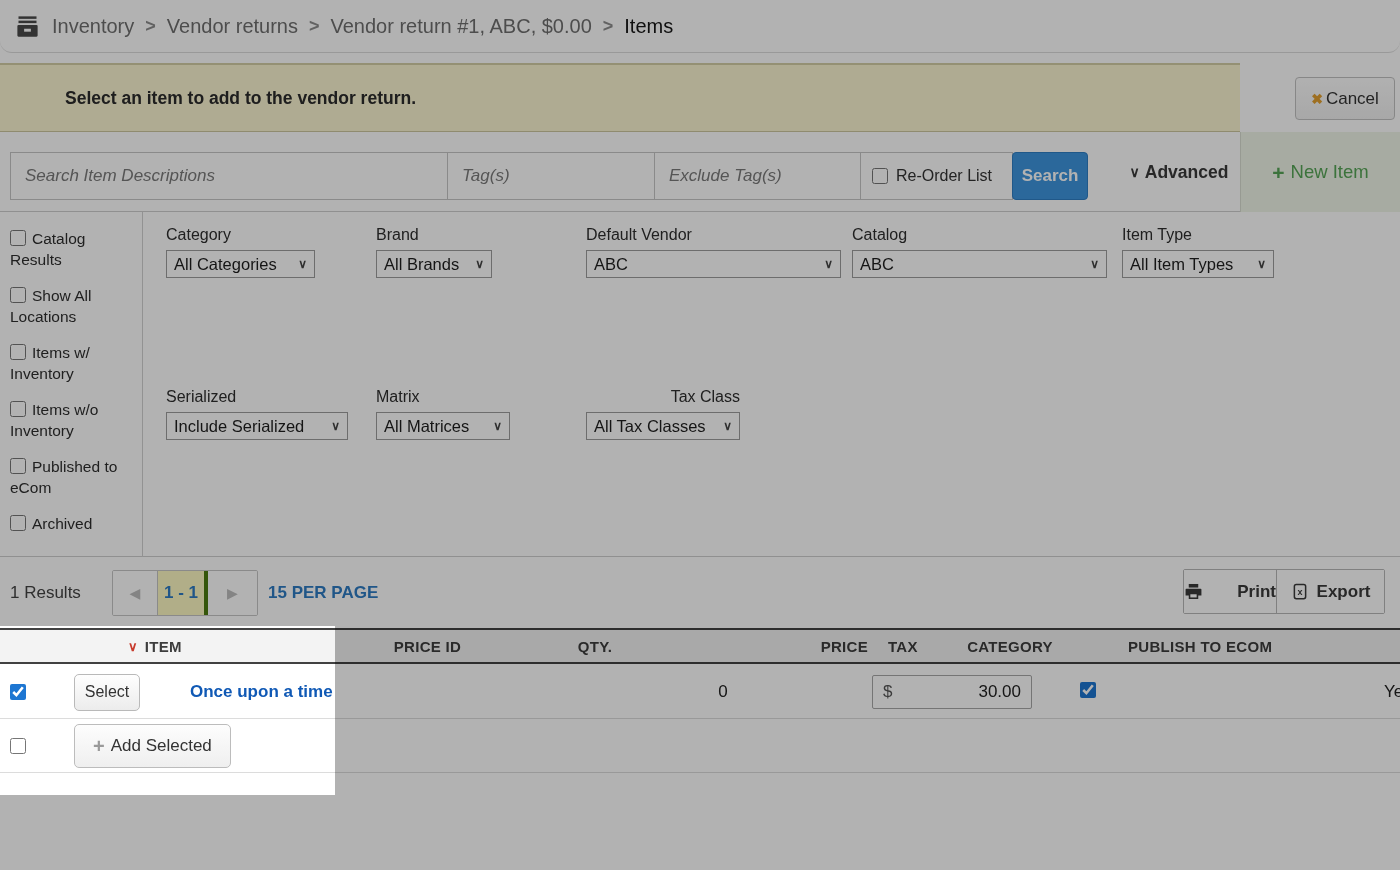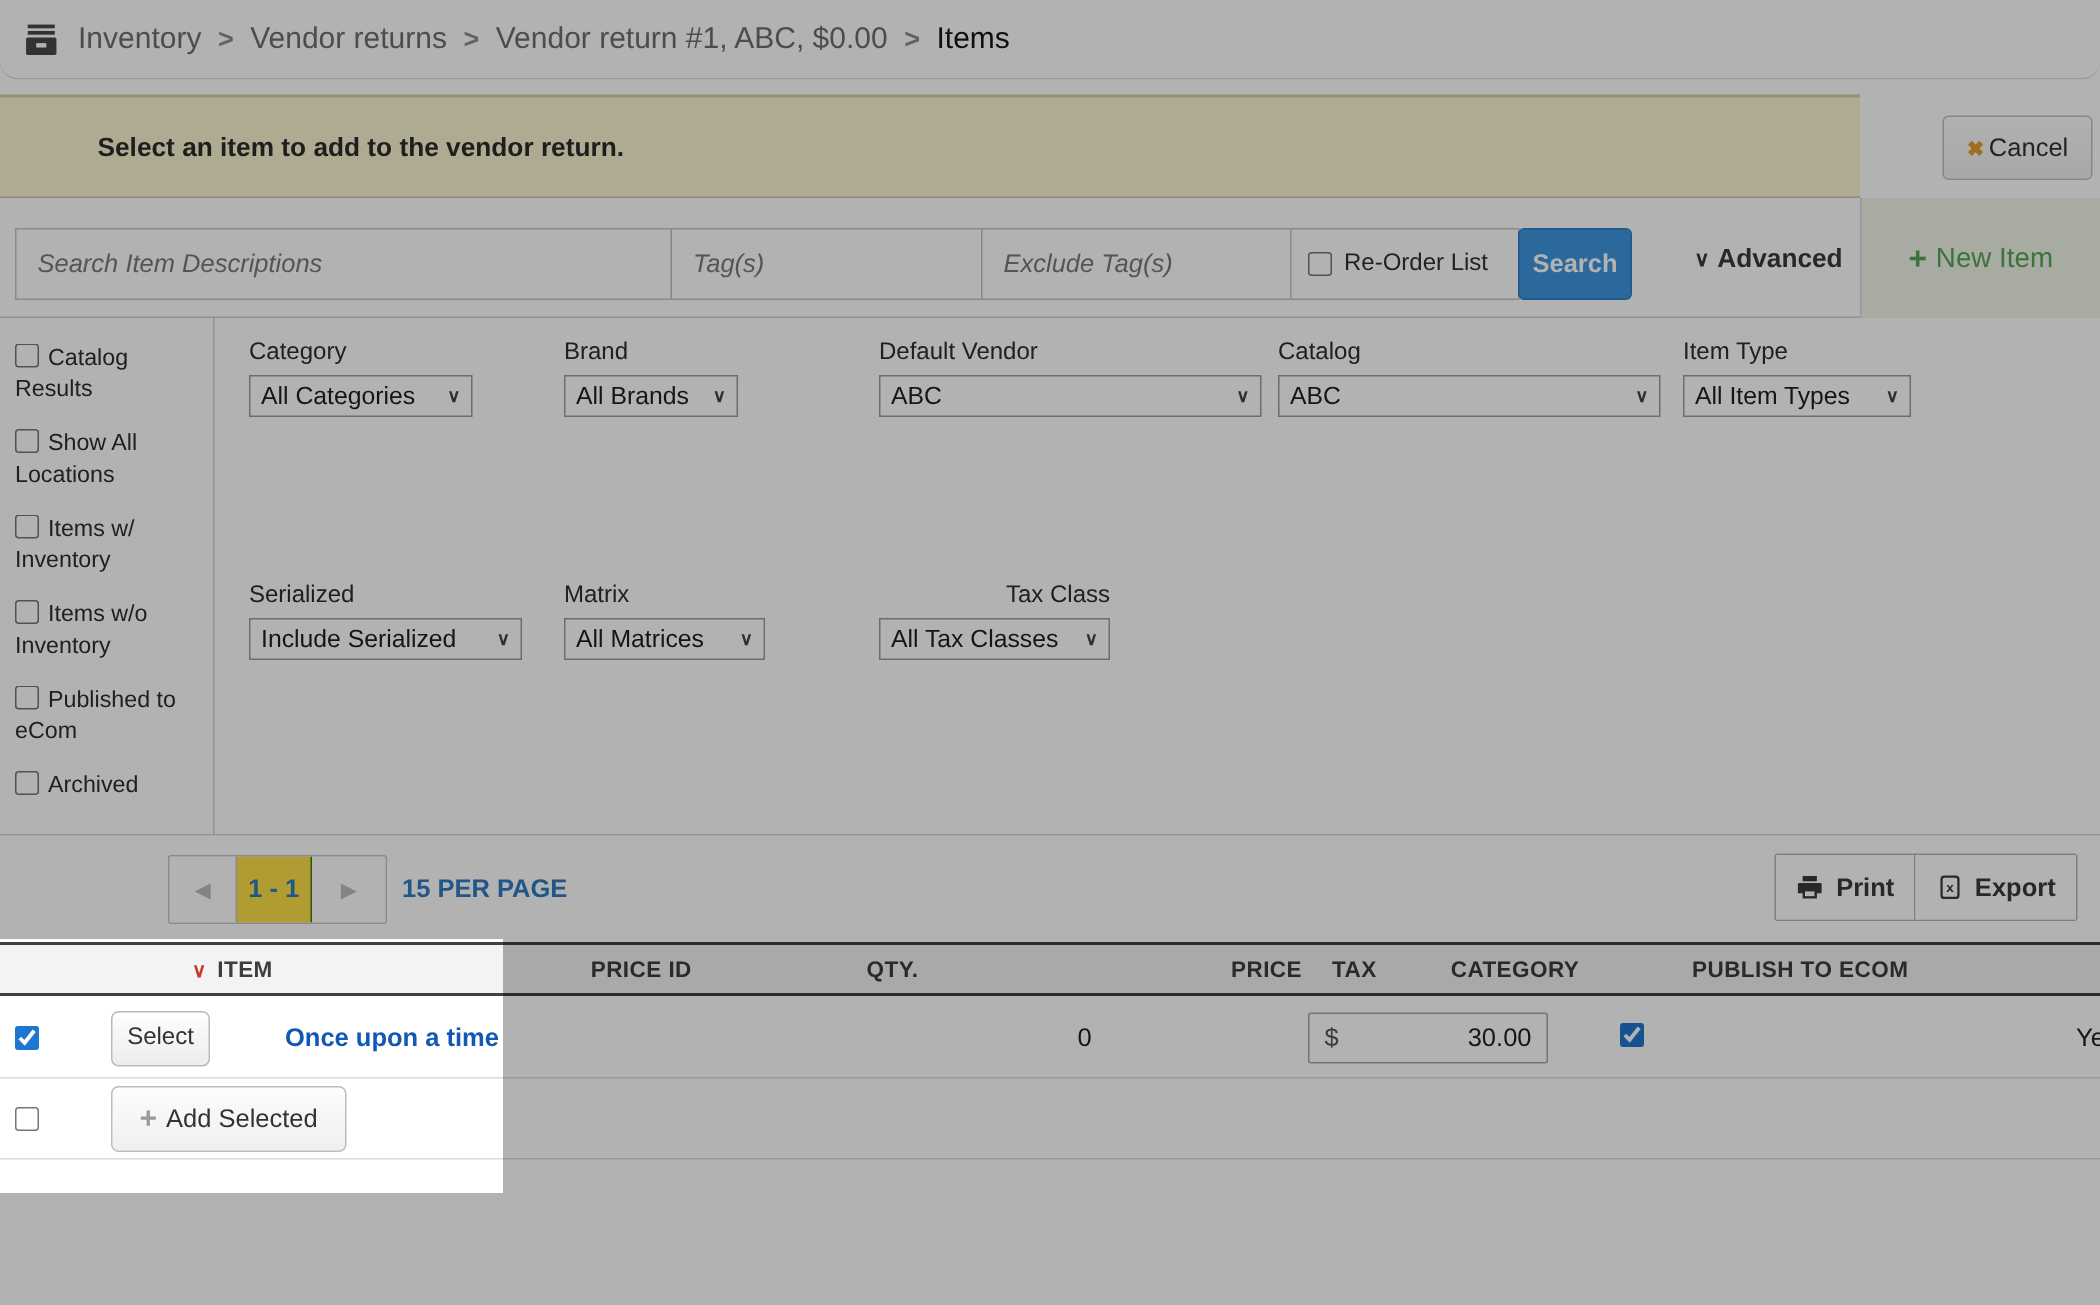--- a/index.html
+++ b/index.html
@@ -73,31 +73,31 @@
 
   
   .results-bar { position:absolute; left:0; top:557px; width:1400px; height:71px; background:#fff; }
   .res-count { position:absolute; left:10px; top:0; height:71px; display:flex;
     align-items:center; font-size:17px; color:#444; }
   .pager { position:absolute; left:112px; top:13px; height:46px; display:flex;
     border:1px solid #c6c6c6; border-radius:2px; overflow:hidden; }
   .pg-cell { display:flex; align-items:center; justify-content:center; cursor:pointer;
     background:#fff; }
   .pg-prev { width:45px; color:#bdbdbd; font-size:14px; border-right:1px solid #c6c6c6; }
-  .pg-range { width:50px; background:#fde047; color:#2e7cc3; font-size:17px; font-weight:600;
-    border-right:1px solid #4d7c0f; }
+  .pg-range { width:50px; background:#fef9c3; color:#2e7cc3; font-size:17px; font-weight:600;
+    border-right:4px solid #4d7c0f; }
   .pg-next { width:49px; color:#bdbdbd; font-size:14px; }
   .per-page { position:absolute; left:268px; top:0; height:71px; display:flex;
     align-items:center; font-size:17px; font-weight:600; color:#2e7cc3; cursor:pointer; }
   .pe-group { position:absolute; left:1183px; top:12px; height:45px; display:flex;
     border:1px solid #b8b8b8; border-radius:2px; }
   .pe-btn { display:flex; align-items:center; justify-content:center; gap:8px;
     background:#fff; border:none; font-family:inherit; font-size:17px; font-weight:600;
     color:#3a3a3a; cursor:pointer; }
-  .pe-print { width:93px; border-right:1px solid #b8b8b8; }
+  .pe-print { width:93px; border-right:1px solid #b8b8b8;justify-content:space-between; }
   .pe-export { width:107px; }
 
   
   .grid { display:grid; grid-template-columns:36px 84px 215px 185px 150px 210px 50px 160px 1fr; }
   .thead { position:absolute; left:0; top:628px; width:1400px; height:36px;
     background:#f3f3f3; border-top:2px solid #414141; border-bottom:2px solid #414141;
     align-items:center; }
   .th { font-size:15px; font-weight:700; color:#3d3d3d; letter-spacing:.3px; }
   .th.center, .td.center { text-align:center; }
   .th.right { text-align:right; padding-right:12px; }
@@ -255,20 +255,21 @@
   <div class="fgroup" style="left:586px; top:176px;text-align:right;">
     <div class="flabel">Tax Class</div>
     <div class="selectbox" style="width:154px;">
       <span>All Tax Classes</span>
       <span class="sel-chev">∨</span>
     </div>
   </div>
 </div>
 
 <div class="results-bar">
+  <div class="res-count">1 Results</div>
   <div class="pager">
     <div class="pg-cell pg-prev">
       <span>◀</span>
     </div>
     <div class="pg-cell pg-range">1 - 1</div>
     <div class="pg-cell pg-next">
       <span>▶</span>
     </div>
   </div>
   <div class="per-page">15 PER PAGE</div>

